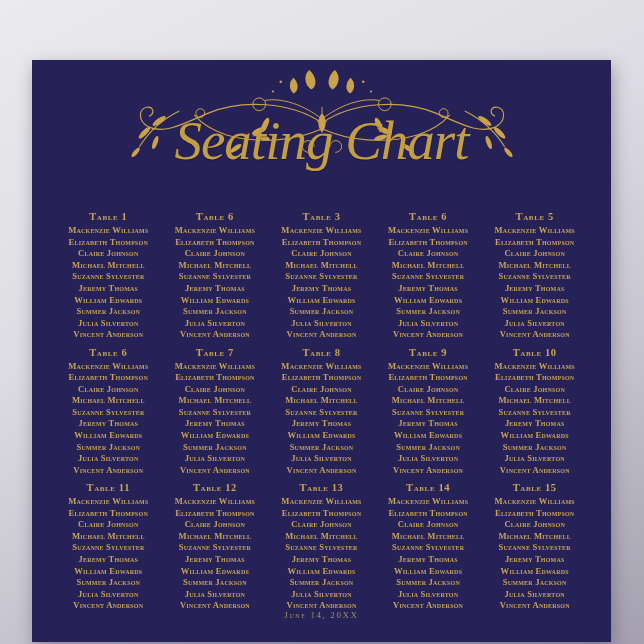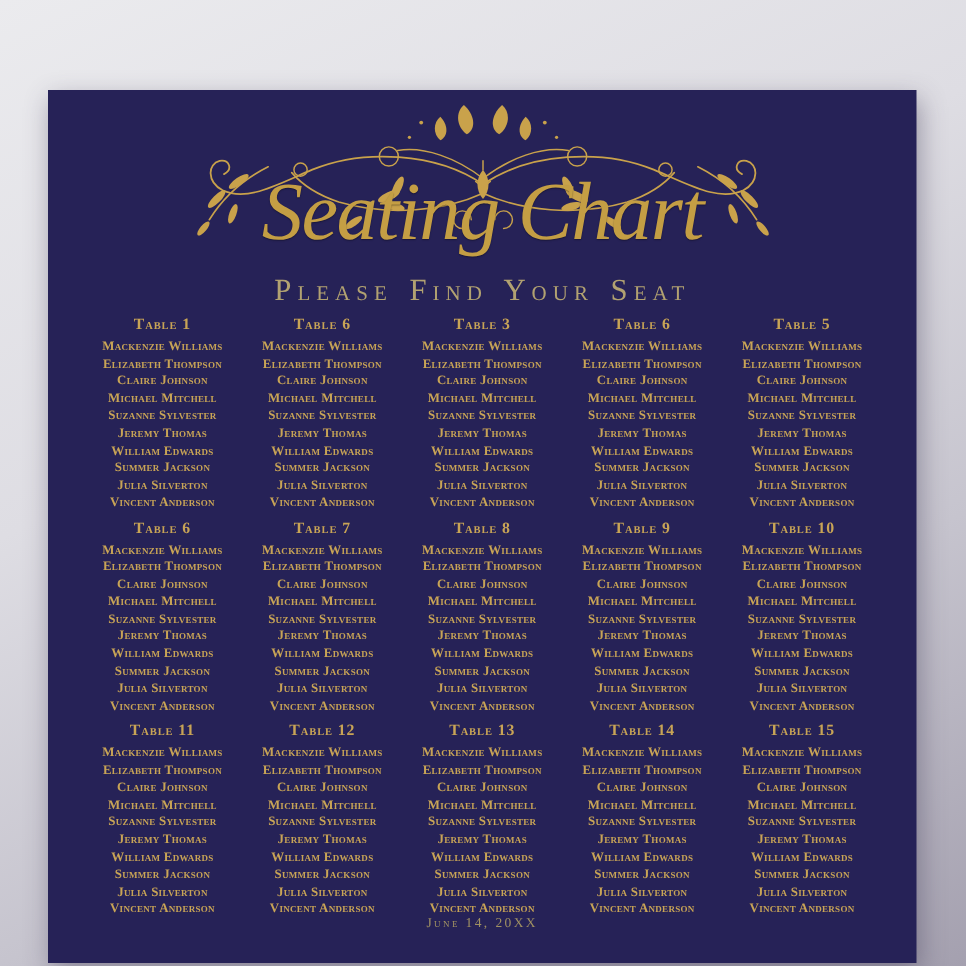--- a/index.html
+++ b/index.html
@@ -114,21 +114,20 @@
 
         <use href="#half" transform="translate(420,0) scale(-1,1)"></use>
 
         <path d="M210 50 C215 56 215 64 210 70 C205 64 205 56 210 50" stroke="none"></path>
         <path d="M210 44 L210 50 M205 58 L210 62 L215 58" stroke-width="1" fill="none" stroke-linecap="round"></path>
       </g>
     </svg>
 
     <div class="title">Seating Chart</div>
 
-    <div class="subtitle">Please Find Your Seat</div>
 
     <div class="grid">
   <div class="table-cell">
     <h3 class="table-label">Table 1</h3>
     <ul class="guest-list">
             <li>Mackenzie Williams</li>
             <li>Elizabeth Thompson</li>
             <li>Claire Johnson</li>
             <li>Michael Mitchell</li>
             <li>Suzanne Sylvester</li>

